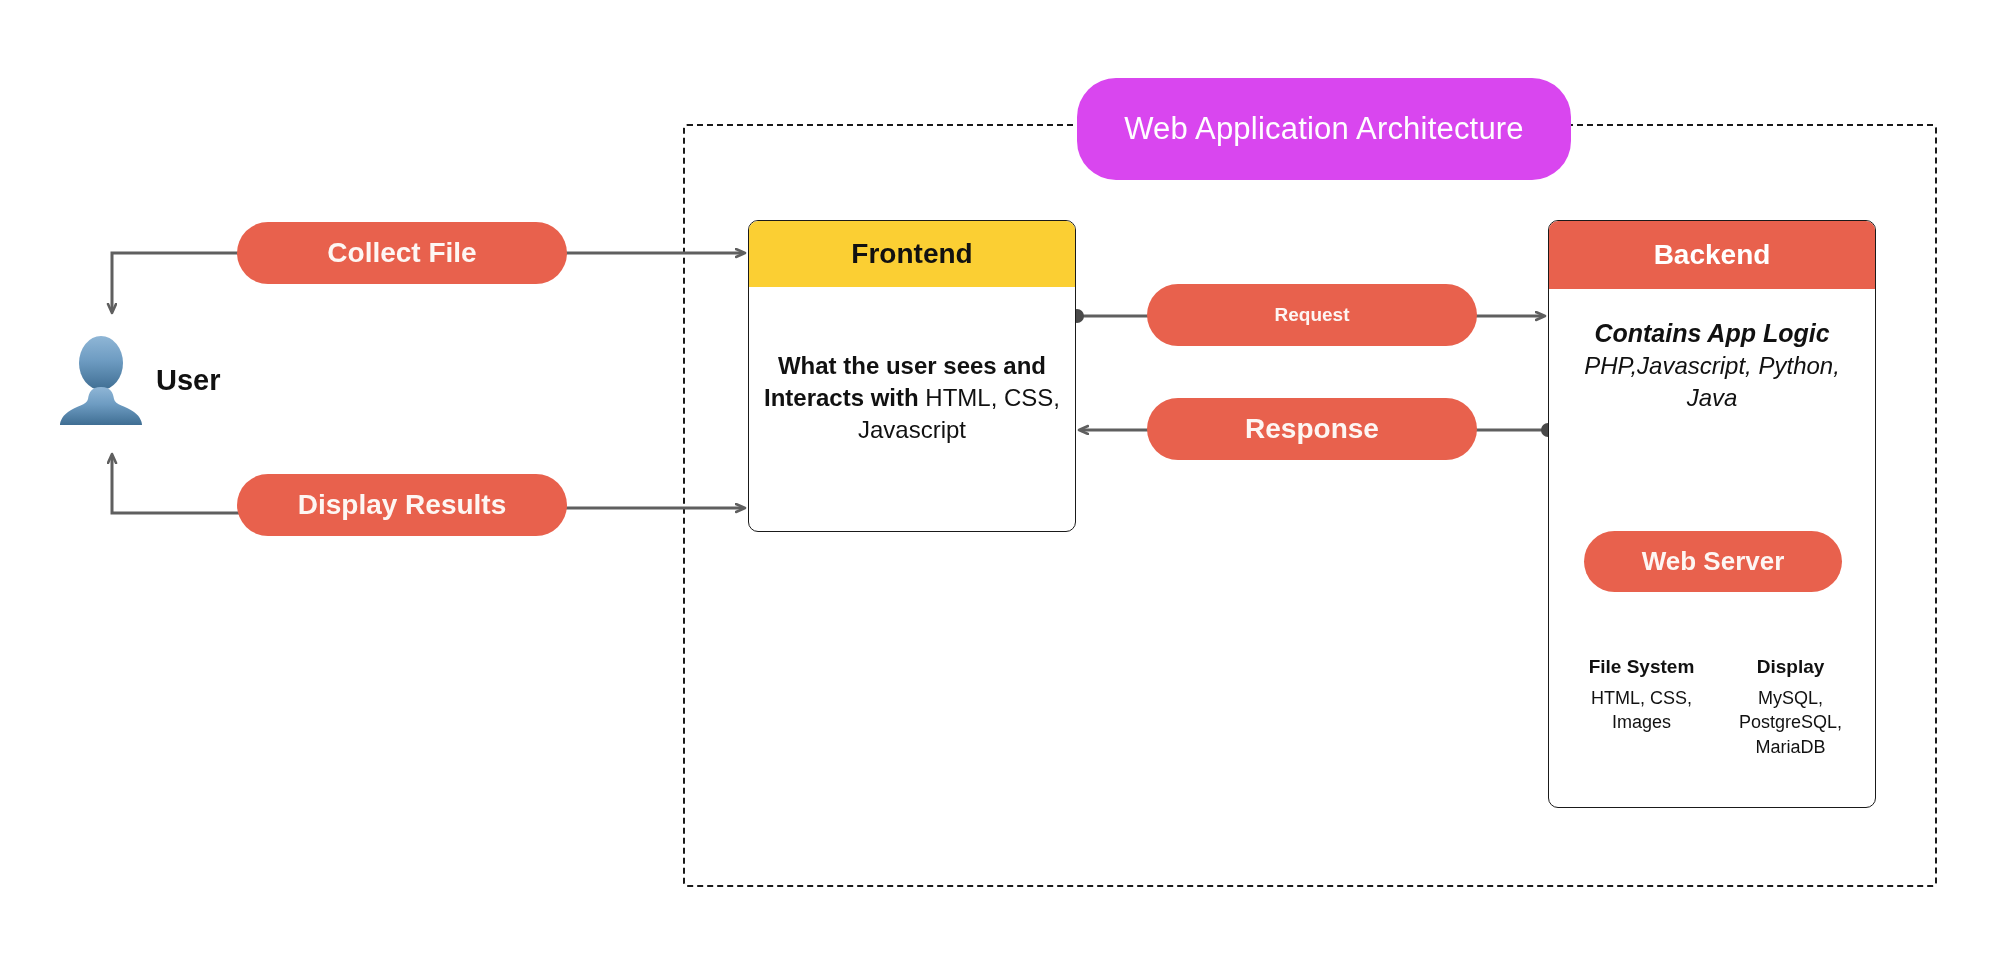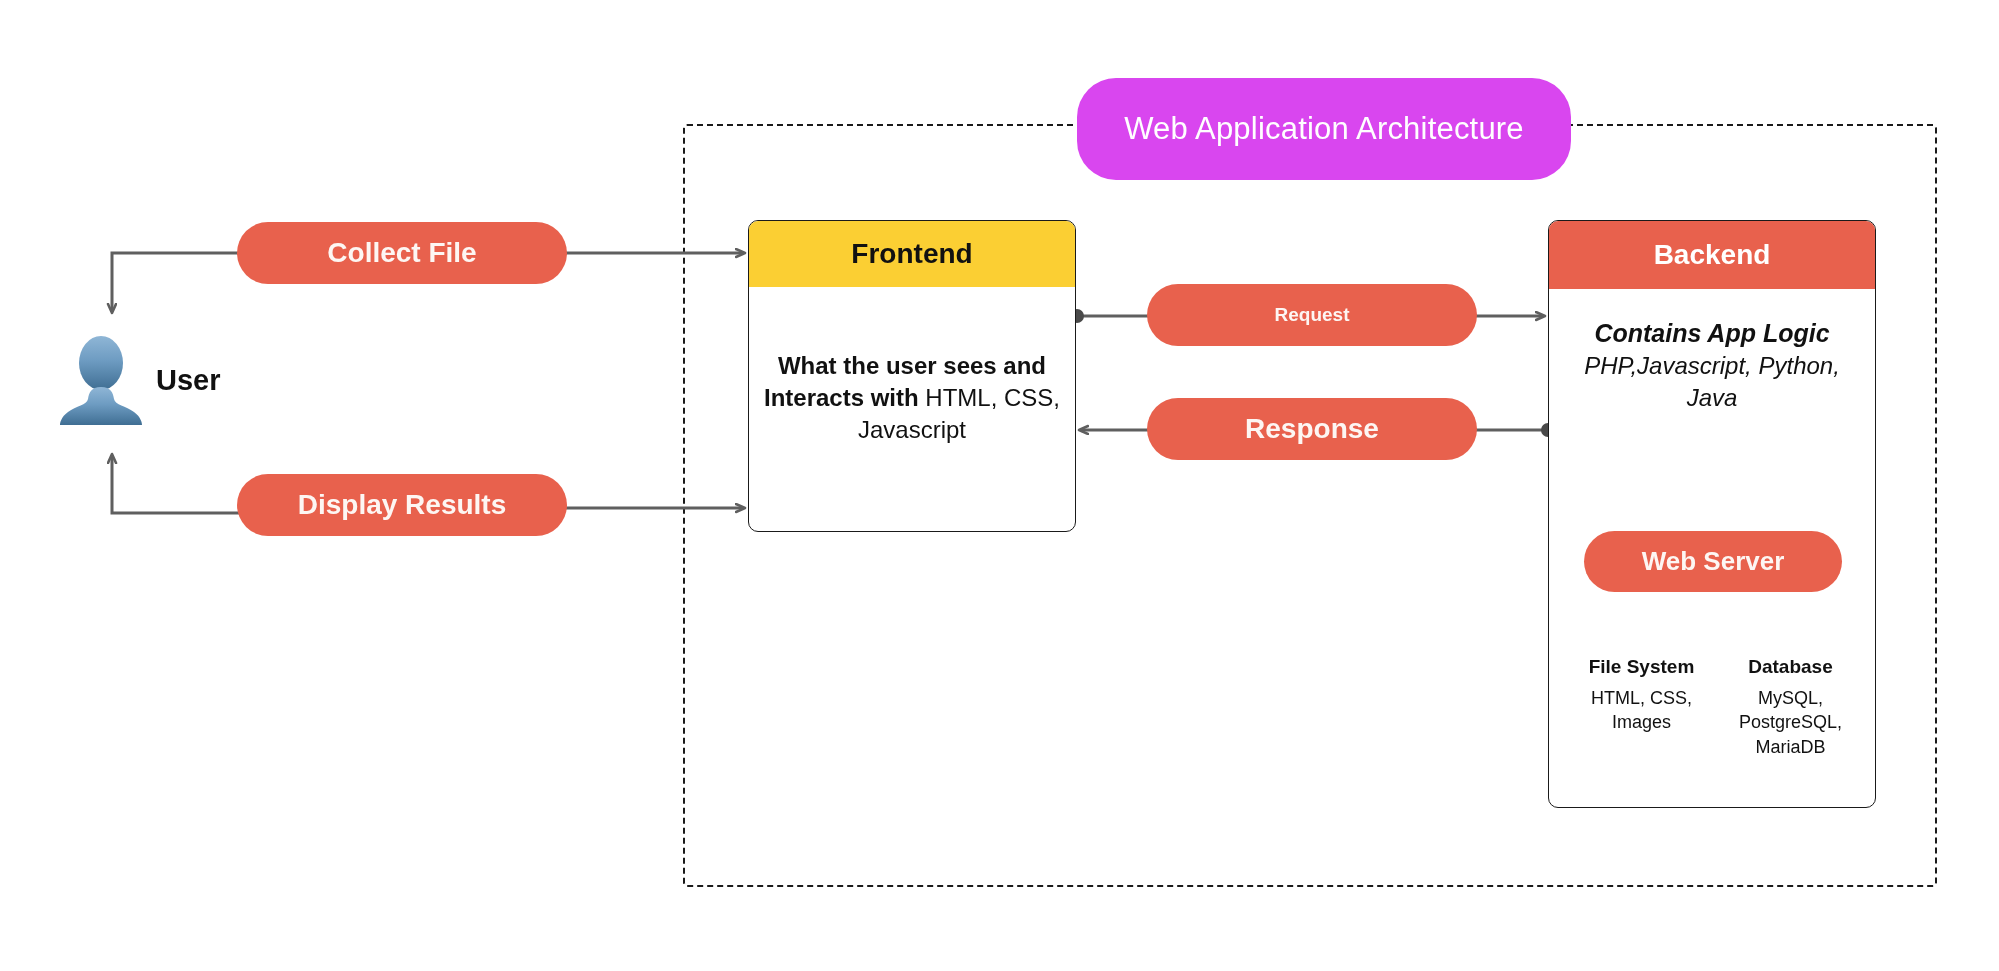--- a/index.html
+++ b/index.html
@@ -296,19 +296,19 @@
     <div class="abs pill" id="pill-web-server" style="left:35px; top:310px; position:absolute;">
       <span>Web Server</span>
     </div>
 
     <div id="backend-columns">
       <div class="bcol">
         <div class="bcol-title">File System</div>
         <div class="bcol-text">HTML, CSS, Images</div>
       </div>
       <div class="bcol">
-        <div class="bcol-title">Database</div>
+        <div class="bcol-title">Display</div>
         <div class="bcol-text">MySQL, PostgreSQL, MariaDB</div>
       </div>
     </div>
   </div>
 
 </div>
 
 </body></html>

